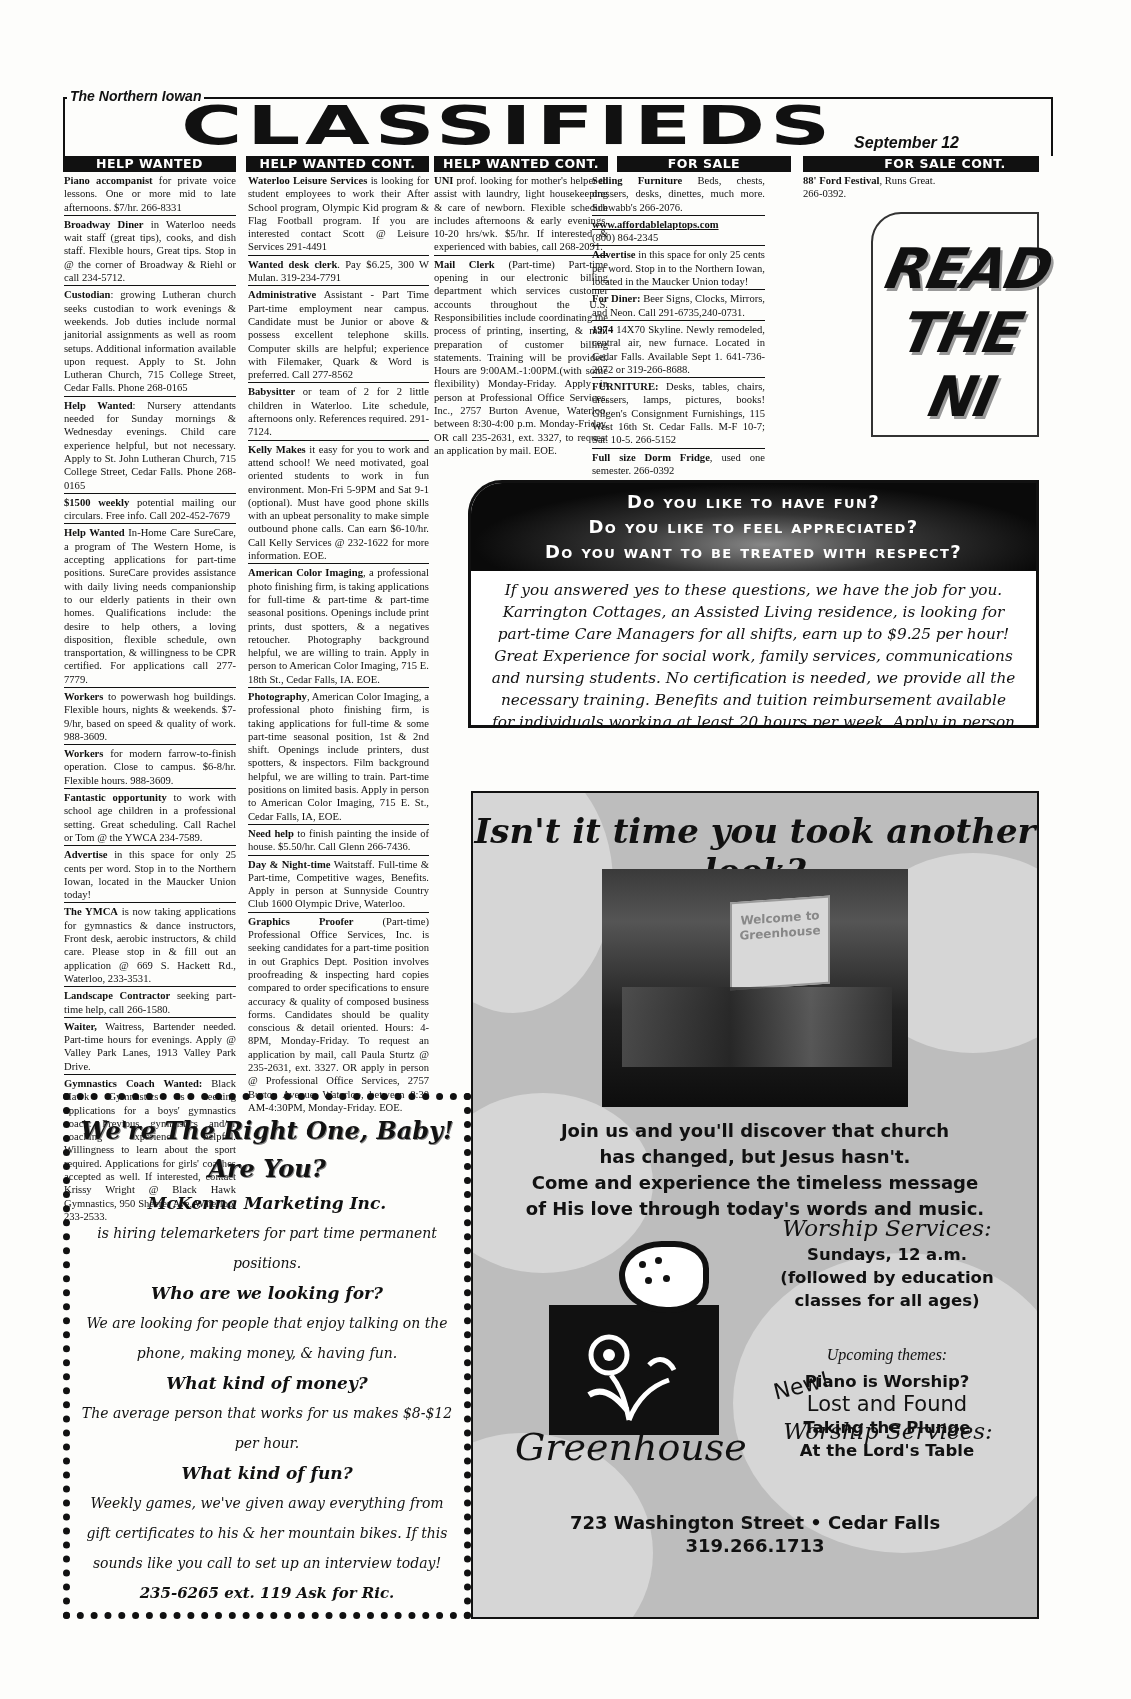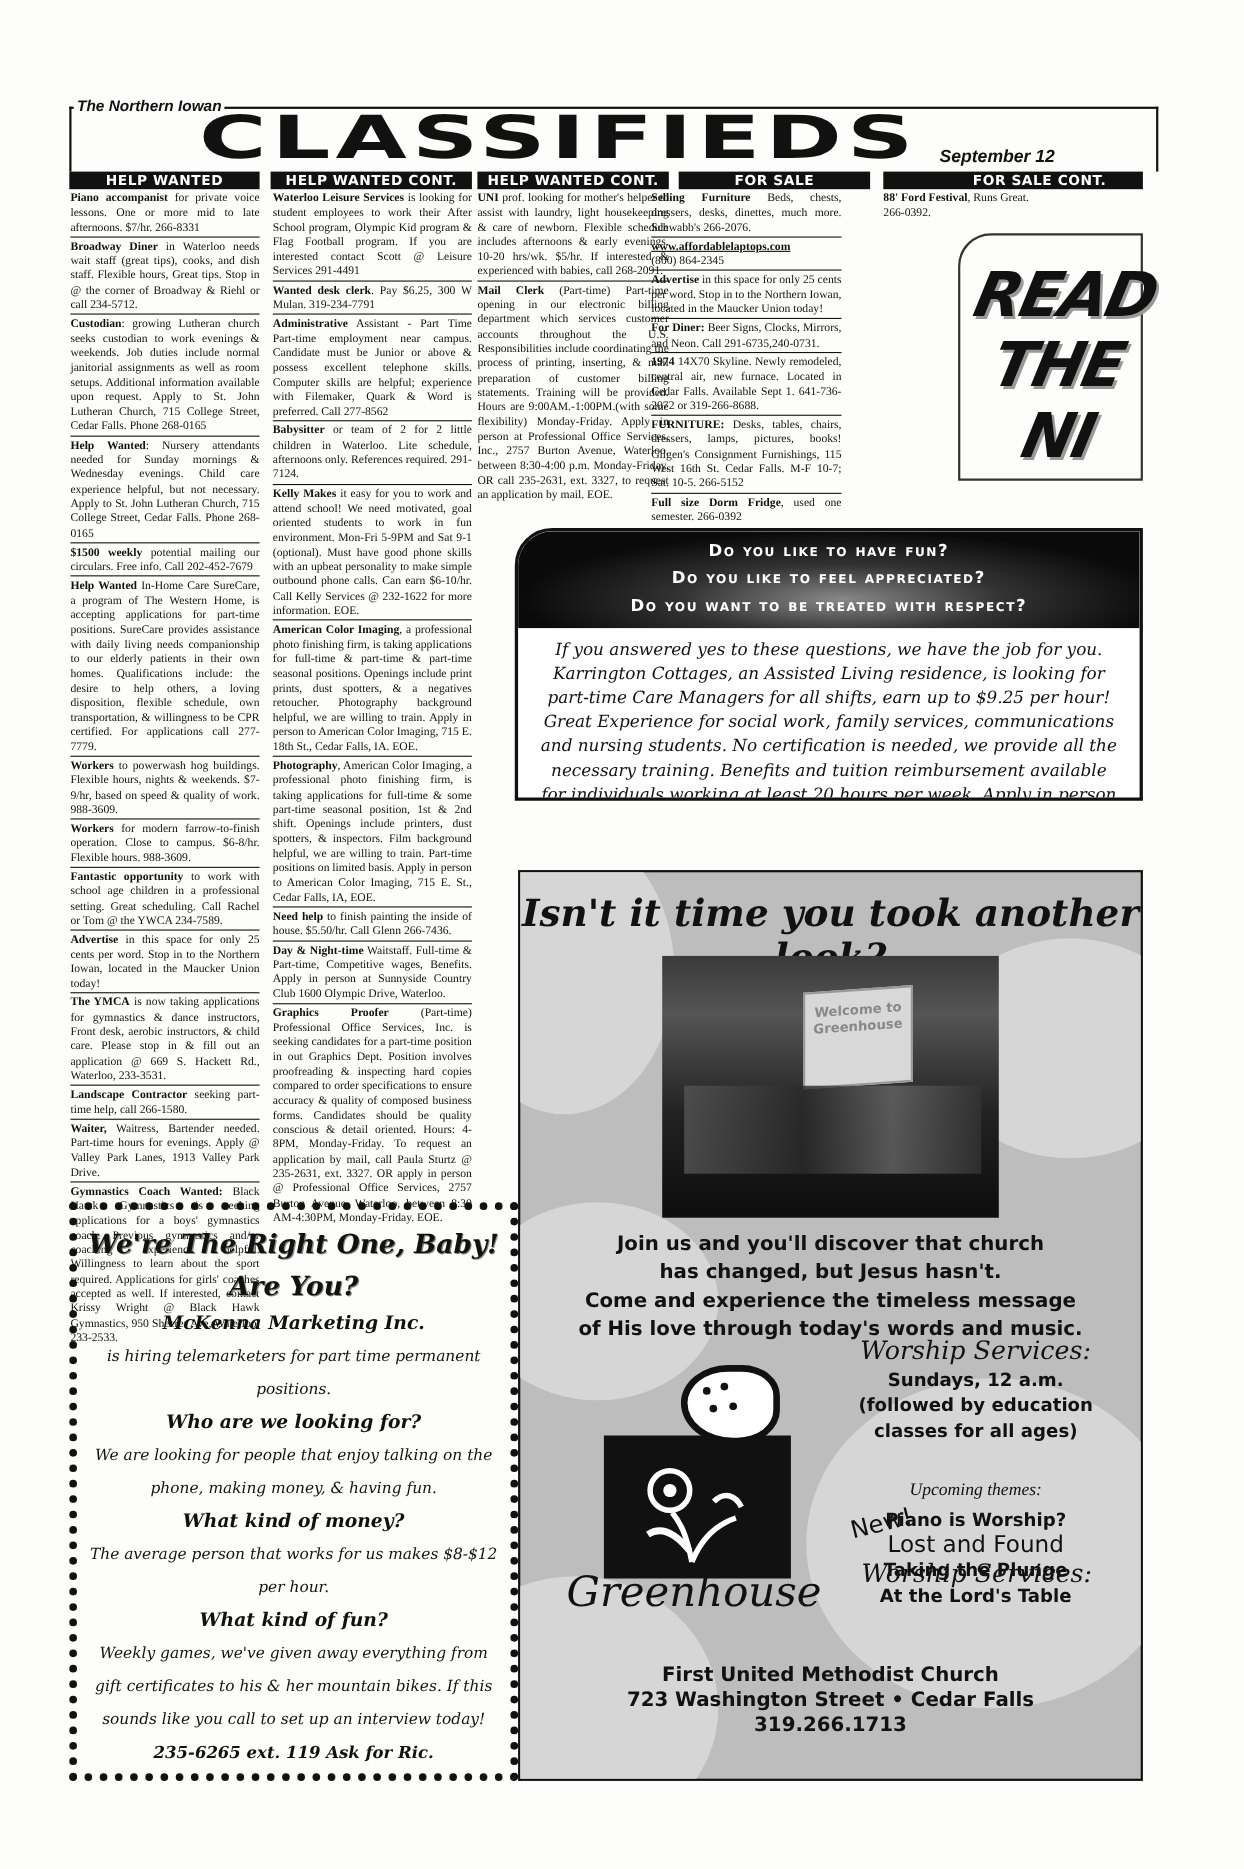--- a/index.html
+++ b/index.html
@@ -22,21 +22,21 @@
   .ad:last-child { border-bottom: none; }
   .ad b { font-weight: bold; }
 
   
   .read-ni { position: absolute; left: 871px; top: 212px; width: 168px; height: 225px; border: 2px solid #333; border-radius: 30px 0 0 0; }
   .read-ni .txt { position: absolute; left: 14px; width: 150px; font-family: "DejaVu Sans", sans-serif; font-weight: 900; font-style: italic; font-size: 56px; letter-spacing: -2px; color: #111; text-shadow: 3px 3px 0 #999; transform: skewX(-12deg); text-align: center; }
 
   
   .karr { position: absolute; left: 468px; top: 480px; width: 571px; height: 248px; border: 3px solid #111; border-radius: 34px 0 0 0; overflow: hidden; background: #fff; }
   .karr .dark { position: absolute; left: 0; top: 0; width: 100%; height: 88px; background: radial-gradient(ellipse at 52% 70%, #888 0%, #333 35%, #0a0a0a 70%); }
-  .karr .q { position: absolute; width: 100%; text-align: center; color: #fff; font-family: "DejaVu Sans", sans-serif; font-weight: bold; font-size: 15px; letter-spacing: 1.4px; font-variant: small-caps; }
+  .karr .q { position: absolute; width: 100%; text-align: center; color: #fff; font-family: "DejaVu Sans", sans-serif; font-weight: bold; font-size: 18px; letter-spacing: 1.4px; font-variant: small-caps; }
   .karr .body { position: absolute; left: 20px; right: 20px; top: 96px; text-align: center; font-family: "DejaVu Serif", serif; font-style: italic; font-size: 15.3px; line-height: 22px; }
 
   
   .green { position: absolute; left: 471px; top: 791px; width: 568px; height: 828px; border: 2px solid #111; background: #bdbdbd; overflow: hidden; }
   .green .blob { position: absolute; background: #d6d6d6; border-radius: 50%; }
   .green .headline { position: absolute; left: 0; top: 18px; width: 100%; text-align: center; font-family: "DejaVu Serif", serif; font-style: italic; font-weight: bold; font-size: 34px; color: #111; }
   .green .photo-box { position: absolute; left: 129px; top: 76px; width: 306px; height: 238px; background: linear-gradient(#3a3a3a 0%, #555 22%, #222 60%, #0d0d0d 100%); }
   .green .screen { position: absolute; left: 128px; top: 30px; width: 100px; height: 88px; background: #d8d8d8; border: 2px solid #999; transform: skewY(-4deg); }
   .green .screen span { display: block; text-align: center; font-family: "DejaVu Sans", sans-serif; font-weight: bold; font-size: 12px; color: #888; margin-top: 10px; line-height: 15px; }
   .green .stage { position: absolute; left: 20px; bottom: 40px; width: 270px; height: 80px; background: linear-gradient(90deg, #555 0%, #2a2a2a 40%, #666 70%, #333 100%); opacity: 0.8; }
@@ -174,21 +174,20 @@
     </svg>
     <div class="word">Greenhouse</div>
   </div>
   <div class="new">New!</div>
   <div class="right-block" style="top:625px;">
     <div class="script">Worship Services:</div>
   </div>
   <div class="right-block" style="top:660px;">
   </div>
   <div class="footer">
-    <div>First United Methodist Church</div>
     <div>723 Washington Street • Cedar Falls</div>
     <div>319.266.1713</div>
   </div>
 </div>
 
 <div style="position:absolute;left:752px;top:1213px;width:270px;text-align:center;">
   <div style="font-family:'DejaVu Serif',serif;font-style:italic;font-size:23px;line-height:30px;">Worship Services:</div>
   <div style="font-family:'DejaVu Sans',sans-serif;font-weight:bold;font-size:16.5px;line-height:23px;">Sundays, 12 a.m.</div>
   <div style="font-family:'DejaVu Sans',sans-serif;font-weight:bold;font-size:16.5px;line-height:23px;">(followed by education</div>
   <div style="font-family:'DejaVu Sans',sans-serif;font-weight:bold;font-size:16.5px;line-height:23px;">classes for all ages)</div>

